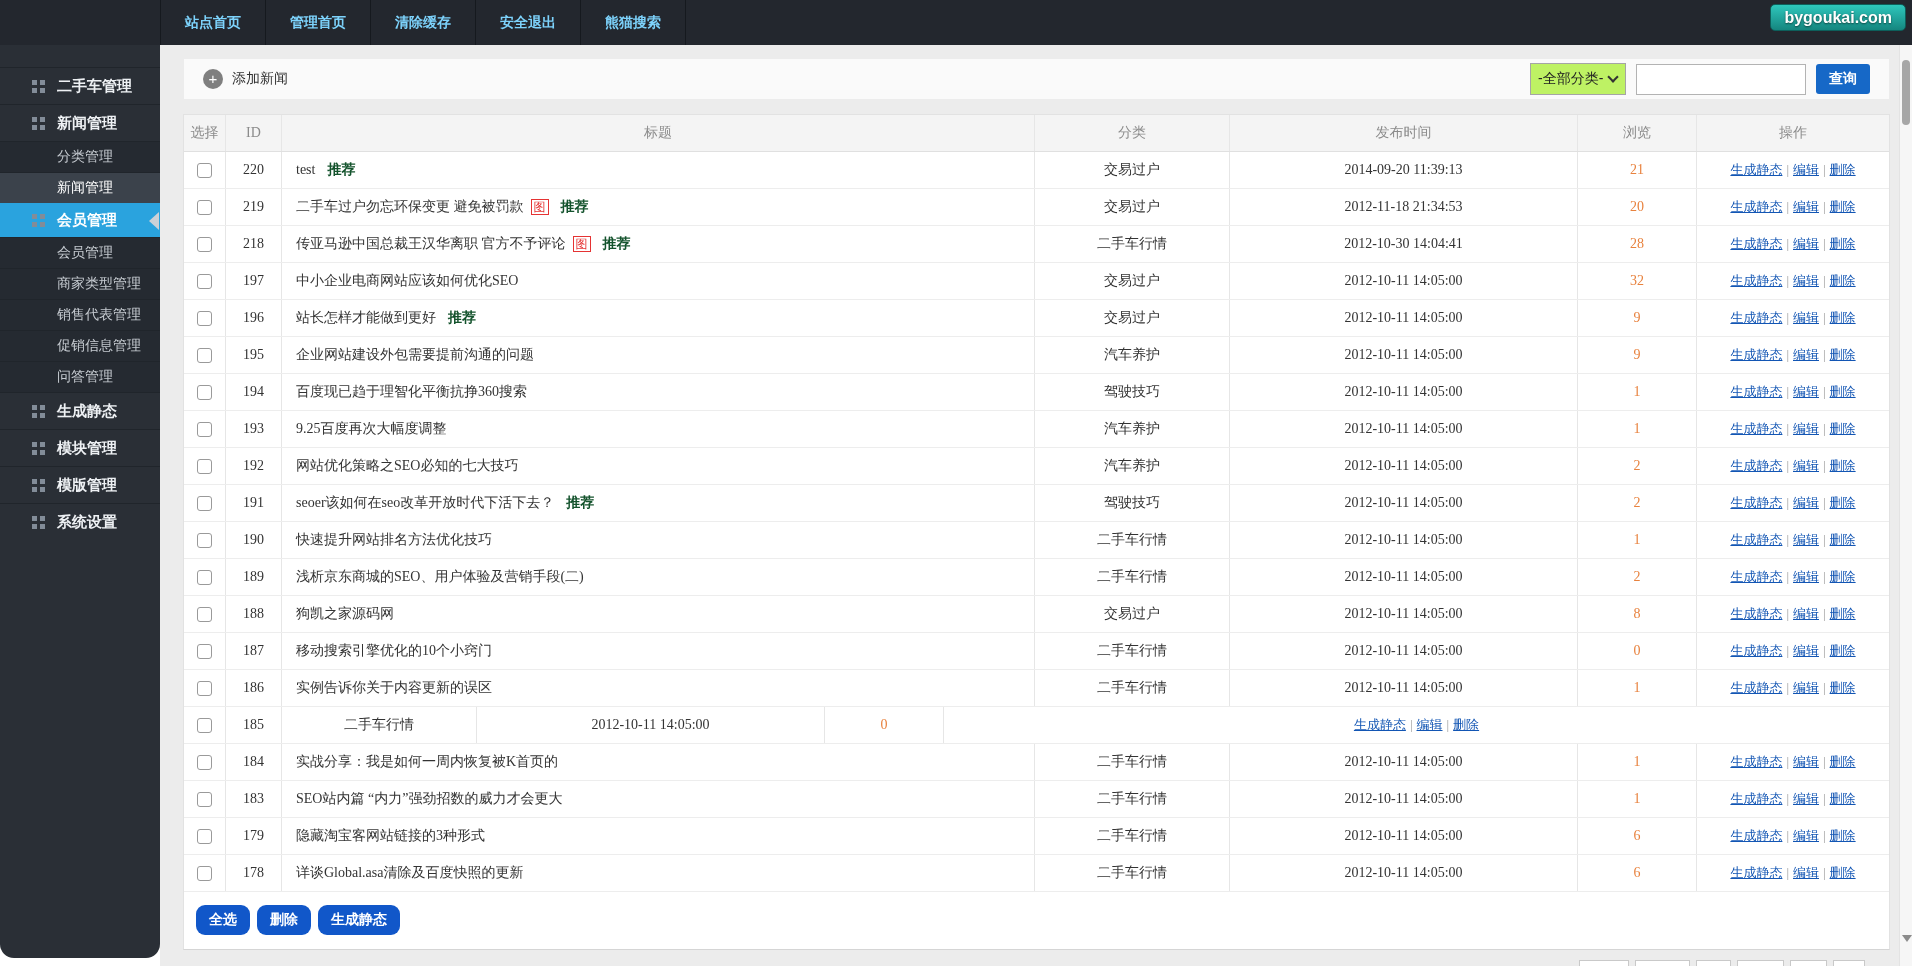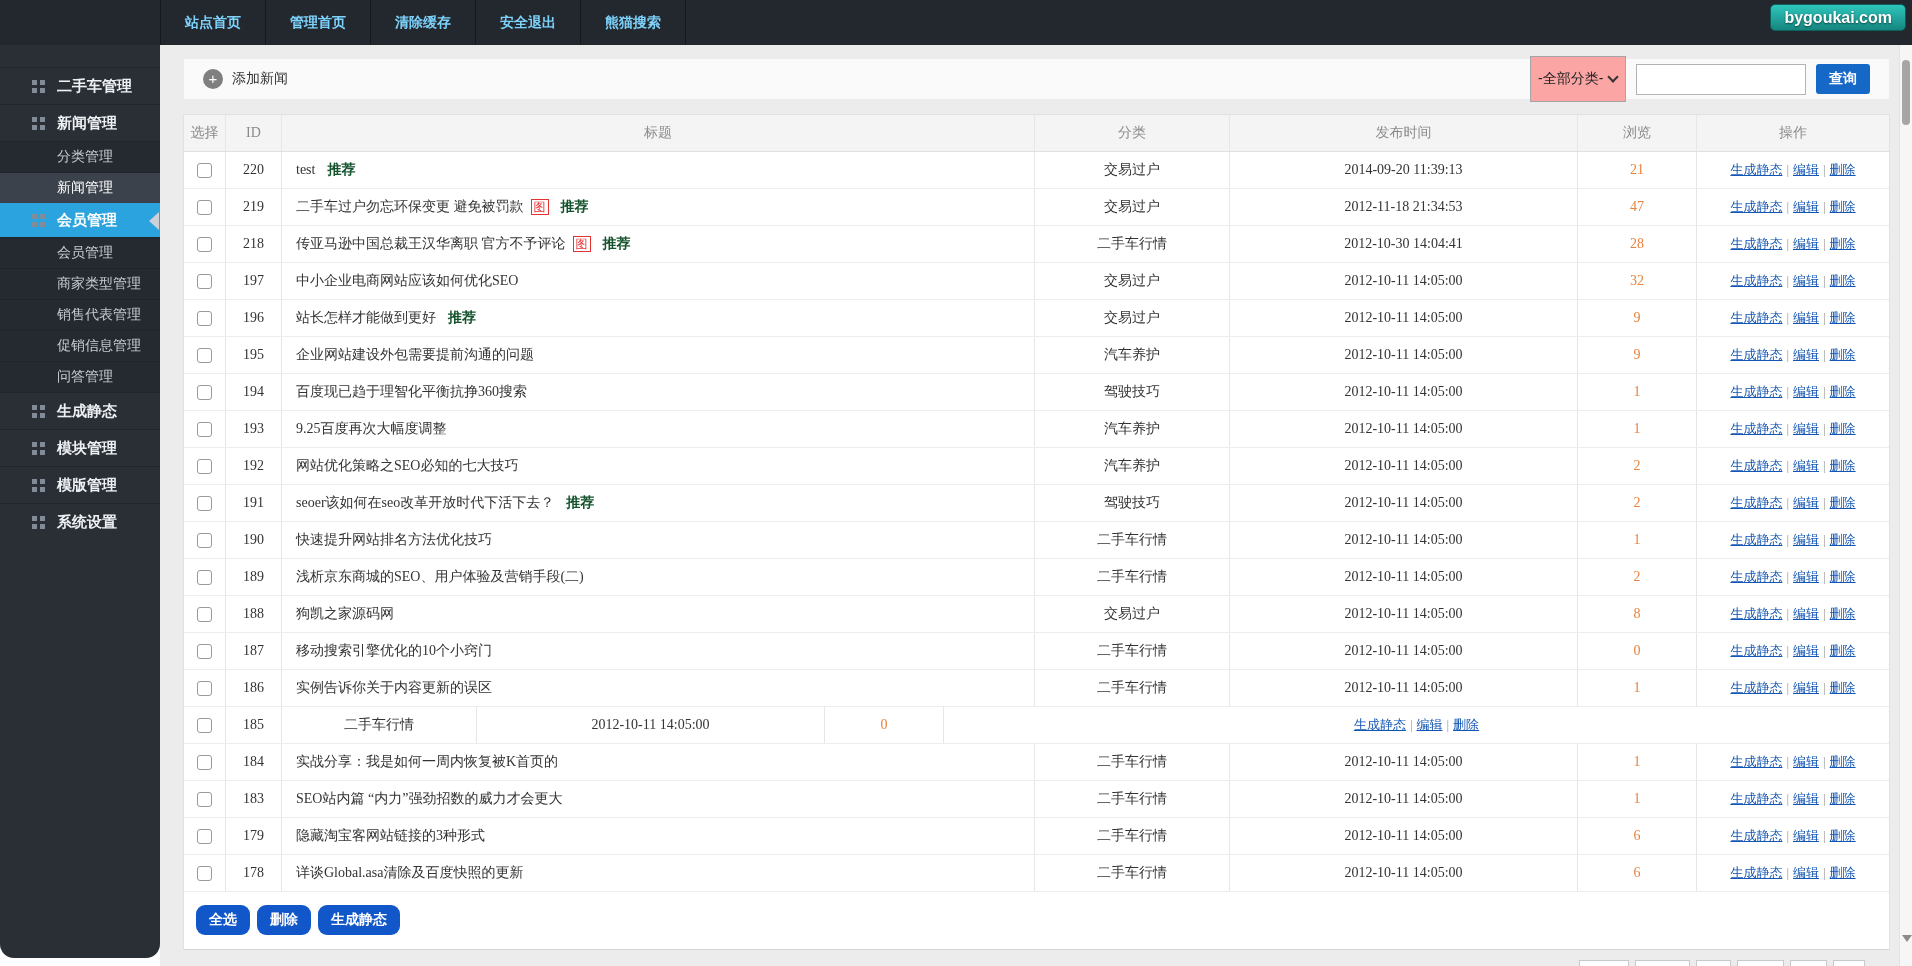--- a/index.html
+++ b/index.html
@@ -40,21 +40,21 @@
   .content { position:absolute; top:45px; left:160px; width:1739px; height:921px;
              background:#ececec; padding:13px 0 0 23px; }
 
   .toolbar { width:1707px; height:42px; background:#fafafa; border:1px solid #ececec;
              display:flex; align-items:center; padding:0 19px; }
   .add-btn { display:flex; align-items:center; gap:9px; cursor:pointer; }
   .add-circle { width:20px; height:20px; border-radius:50%; background:#7f7f7f;
                 color:#fff; font-size:15px; line-height:20px; text-align:center; }
   .add-label { font-size:14px; color:#333; }
   .toolbar-right { margin-left:auto; display:flex; align-items:center; }
-  .cat-select { width:96px; height:46px; border:1px solid #a5a5a5; background:#fca5a5;
+  .cat-select { width:96px; height:32px; border:1px solid #a5a5a5; background:#bef264;
                 display:flex; align-items:center; justify-content:space-between;
                 padding:0 8px 0 7px; font-size:14px; color:#222; cursor:pointer; }
   .chevron { width:8px; height:8px; border-right:2px solid #333; border-bottom:2px solid #333;
              transform:rotate(45deg); margin-top:-4px; }
   .search-input { width:170px; height:31px; border:1px solid #b3b3b3; background:#fff;
                   margin:0 10px; padding:0 6px; font-size:14px; }
   .query-btn { height:30px; padding:0 13px; background:#1668c7; color:#fff; border:none;
                border-radius:3px; font-size:14px; font-weight:bold; cursor:pointer; }
 
   
@@ -261,21 +261,21 @@
           <span class="checkbox"></span>
         </div>
         <div class="td c-id">219</div>
         <div class="td c-title">
           <span>二手车过户勿忘环保变更 避免被罚款</span>
           <span class="badge-img">图</span>
           <span class="badge-rec">推荐</span>
         </div>
         <div class="td c-cat">交易过户</div>
         <div class="td c-date">2012-11-18 21:34:53</div>
-        <div class="td c-views">47</div>
+        <div class="td c-views">20</div>
         <div class="td c-act">
           <a class="act-link">生成静态</a>
           <span class="act-sep">|</span>
           <a class="act-link">编辑</a>
           <span class="act-sep">|</span>
           <a class="act-link">删除</a>
         </div>
       </div>
 
       <div class="tr">

